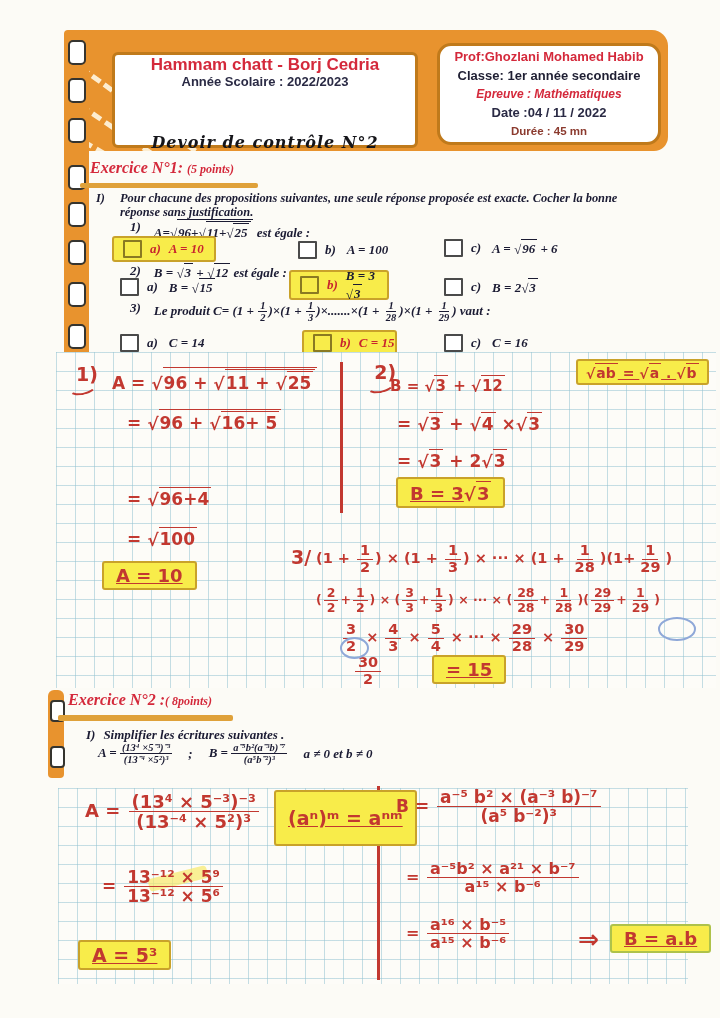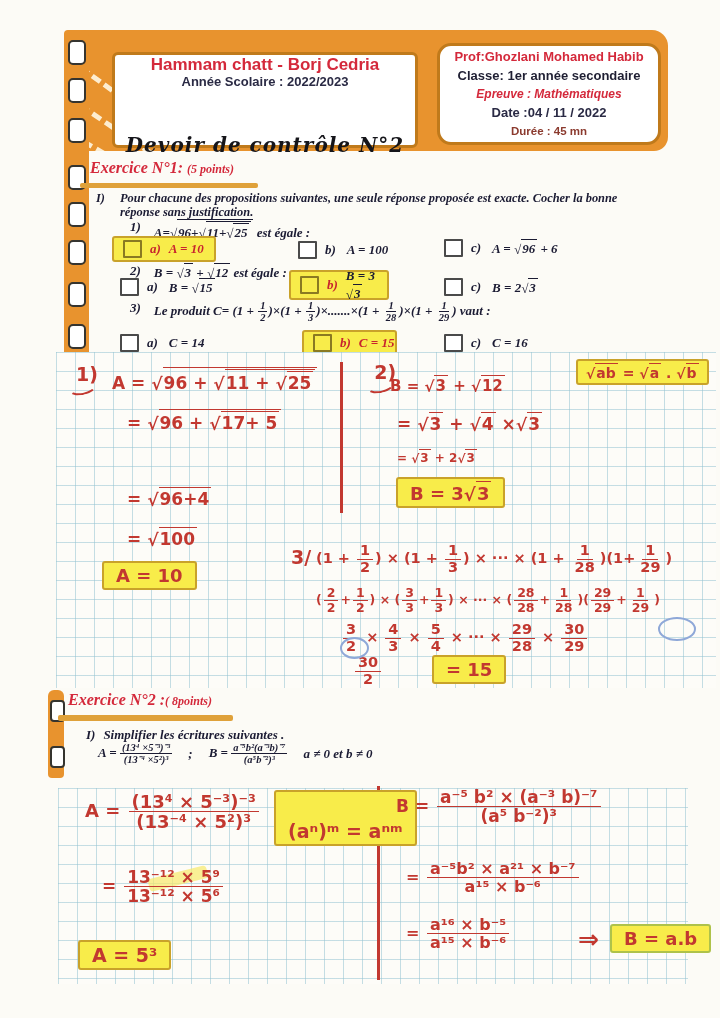--- a/index.html
+++ b/index.html
@@ -41,21 +41,21 @@
         linear-gradient(to bottom, rgba(150,195,210,.55) 1px, transparent 1px);
         background-size:19px 19px;background-color:#FDFCF8;}
   .hw{font-family:"DejaVu Sans",sans-serif;color:#C23830;font-weight:600;
       font-size:16px;white-space:nowrap;z-index:3;}
   .hw .fr{margin:0 2px;}
   .vline{width:2.5px;background:#C23830;z-index:3;}
   .numcurve{position:relative;display:inline-block;font-size:19px;}
   .numcurve::after{content:"";position:absolute;left:-8px;top:17px;width:24px;height:11px;
       border:2.5px solid transparent;border-bottom-color:#C23830;border-radius:50%;
       transform:rotate(-10deg);}
-  .rbox{display:inline-flex;align-items:flex-end;padding:2px 12px;color:#C23830;}
+  .rbox{display:inline-flex;align-items:center;padding:2px 12px;color:#C23830;text-decoration:underline;}
   .circle{border:2px solid #8FA8D8;border-radius:50%;z-index:4;}
   .swoosh{background:#F6E96B;opacity:.7;transform:rotate(-14deg);z-index:2;border-radius:4px;}
 
   
   .sq{white-space:nowrap;display:inline-block;}
   .rd{display:inline-block;transform:translateY(1px);}
   .rb{display:inline-block;border-top:1.6px solid currentColor;padding:1px 2px 0 1px;}
   .pr .rb{border-top-width:1.2px;}
   .fr{display:inline-flex;flex-direction:column;align-items:center;vertical-align:middle;
       line-height:1.08;}
@@ -87,21 +87,21 @@
     <div class="hole" style="top:252px;"></div>
     <div class="hole" style="top:294px;"></div>
   </div>
 
   
   <div class="abs card" style="left:112px;top:52px;width:300px;height:90px;border-radius:6px;
               display:flex;flex-direction:column;justify-content:space-evenly;">
     <div class="hdr-line" style="color:#D4293B;font-weight:bold;font-size:17px;">Hammam chatt - Borj Cedria</div>
     <div class="hdr-line" style="color:#2A2A44;font-weight:bold;font-size:13px;">Année Scolaire : 2022/2023</div>
     <div class="hdr-line" style="font-family:'DejaVu Serif',serif;font-style:italic;font-weight:bold;
-                font-size:20px;color:#15151a;letter-spacing:1px;margin-top:45px;">Devoir de contrôle N°2</div>
+                font-size:16px;color:#15151a;letter-spacing:1px;margin-top:45px;">Devoir de contrôle N°2</div>
   </div>
 
   
   <div class="abs card" style="left:437px;top:43px;width:218px;height:96px;border-radius:14px;
               display:flex;flex-direction:column;justify-content:space-evenly;">
     <div class="hdr-line" style="color:#D4293B;font-weight:bold;font-size:13px;">Prof:Ghozlani Mohamed Habib</div>
     <div class="hdr-line" style="color:#1F1F33;font-weight:bold;font-size:13px;">Classe: 1er année secondaire</div>
     <div class="hdr-line" style="color:#D4293B;font-weight:bold;font-size:12px;font-style:italic;">Epreuve : Mathématiques</div>
     <div class="hdr-line" style="color:#2A2A44;font-weight:bold;font-size:13px;">Date :04 / 11 / 2022</div>
     <div class="hdr-line" style="color:#8B3A2E;font-weight:bold;font-size:11.5px;text-align:center;">Durée : 45 mn</div>
@@ -194,35 +194,35 @@
   </div>
 
   
   <div class="abs grid" style="left:56px;top:352px;width:660px;height:336px;"></div>
 
   <div class="abs vline" style="left:340px;top:362px;height:151px;"></div>
 
   
   <div class="abs hw numcurve" style="left:76px;top:363px;">1)</div>
   <div class="abs hw" style="left:112px;top:367px;font-size:17px;">A = <span class="sq"><span class="rd">√</span><span class="rb">96 + <span class="sq"><span class="rd">√</span><span class="rb">11 + <span class="sq"><span class="rd">√</span><span class="rb">25</span></span></span></span></span></span></div>
-  <div class="abs hw" style="left:127px;top:409px;font-size:17px;">= <span class="sq"><span class="rd">√</span><span class="rb">96 + <span class="sq"><span class="rd">√</span><span class="rb">17+ 5</span></span></span></span></div>
+  <div class="abs hw" style="left:127px;top:409px;font-size:17px;">= <span class="sq"><span class="rd">√</span><span class="rb">96 + <span class="sq"><span class="rd">√</span><span class="rb">16+ 5</span></span></span></span></div>
   <div class="abs hw" style="left:127px;top:487px;font-size:17px;">= <span class="sq"><span class="rd">√</span><span class="rb">96+4</span></span></div>
   <div class="abs hw" style="left:127px;top:527px;font-size:17px;">= <span class="sq"><span class="rd">√</span><span class="rb">100</span></span></div>
   <div class="abs ybox rbox hw" style="left:102px;top:561px;font-size:18px;">
     <span>A = 10</span>
   </div>
 
   
   <div class="abs hw numcurve" style="left:348px;top:361px;">2)</div>
   <div class="abs ybox rbox hw" style="left:576px;top:359px;font-size:14px;padding:2px 8px;">
     <span><span class="sq"><span class="rd">√</span><span class="rb">ab</span></span> = <span class="sq"><span class="rd">√</span><span class="rb">a</span></span> . <span class="sq"><span class="rd">√</span><span class="rb">b</span></span></span>
   </div>
   <div class="abs hw" style="left:390px;top:375px;font-size:15px;text-align:center;">B = <span class="sq"><span class="rd">√</span><span class="rb">3</span></span> + <span class="sq"><span class="rd">√</span><span class="rb">12</span></span></div>
   <div class="abs hw" style="left:397px;top:412px;font-size:17px;">= <span class="sq"><span class="rd">√</span><span class="rb">3</span></span> + <span class="sq"><span class="rd">√</span><span class="rb">4</span></span> ×<span class="sq"><span class="rd">√</span><span class="rb">3</span></span></div>
-  <div class="abs hw" style="left:397px;top:449px;font-size:12px;">= <span class="sq"><span class="rd">√</span><span class="rb">3</span></span> + 2<span class="sq"><span class="rd">√</span><span class="rb">3</span></span></div>
+  <div class="abs hw" style="left:397px;top:449px;font-size:17px;">= <span class="sq"><span class="rd">√</span><span class="rb">3</span></span> + 2<span class="sq"><span class="rd">√</span><span class="rb">3</span></span></div>
   <div class="abs ybox rbox hw" style="left:396px;top:477px;font-size:18px;">
     <span>B = 3<span class="sq"><span class="rd">√</span><span class="rb">3</span></span></span>
   </div>
 
   
   <div class="abs hw" style="left:291px;top:546px;font-size:19px;">3/</div>
   <div class="abs hw" style="left:316px;top:543px;font-size:14.5px;">(1 + <span class="fr">
         <span class="fn">1</span>
         <span class="fd">2</span>
       </span>) × (1 + <span class="fr">

